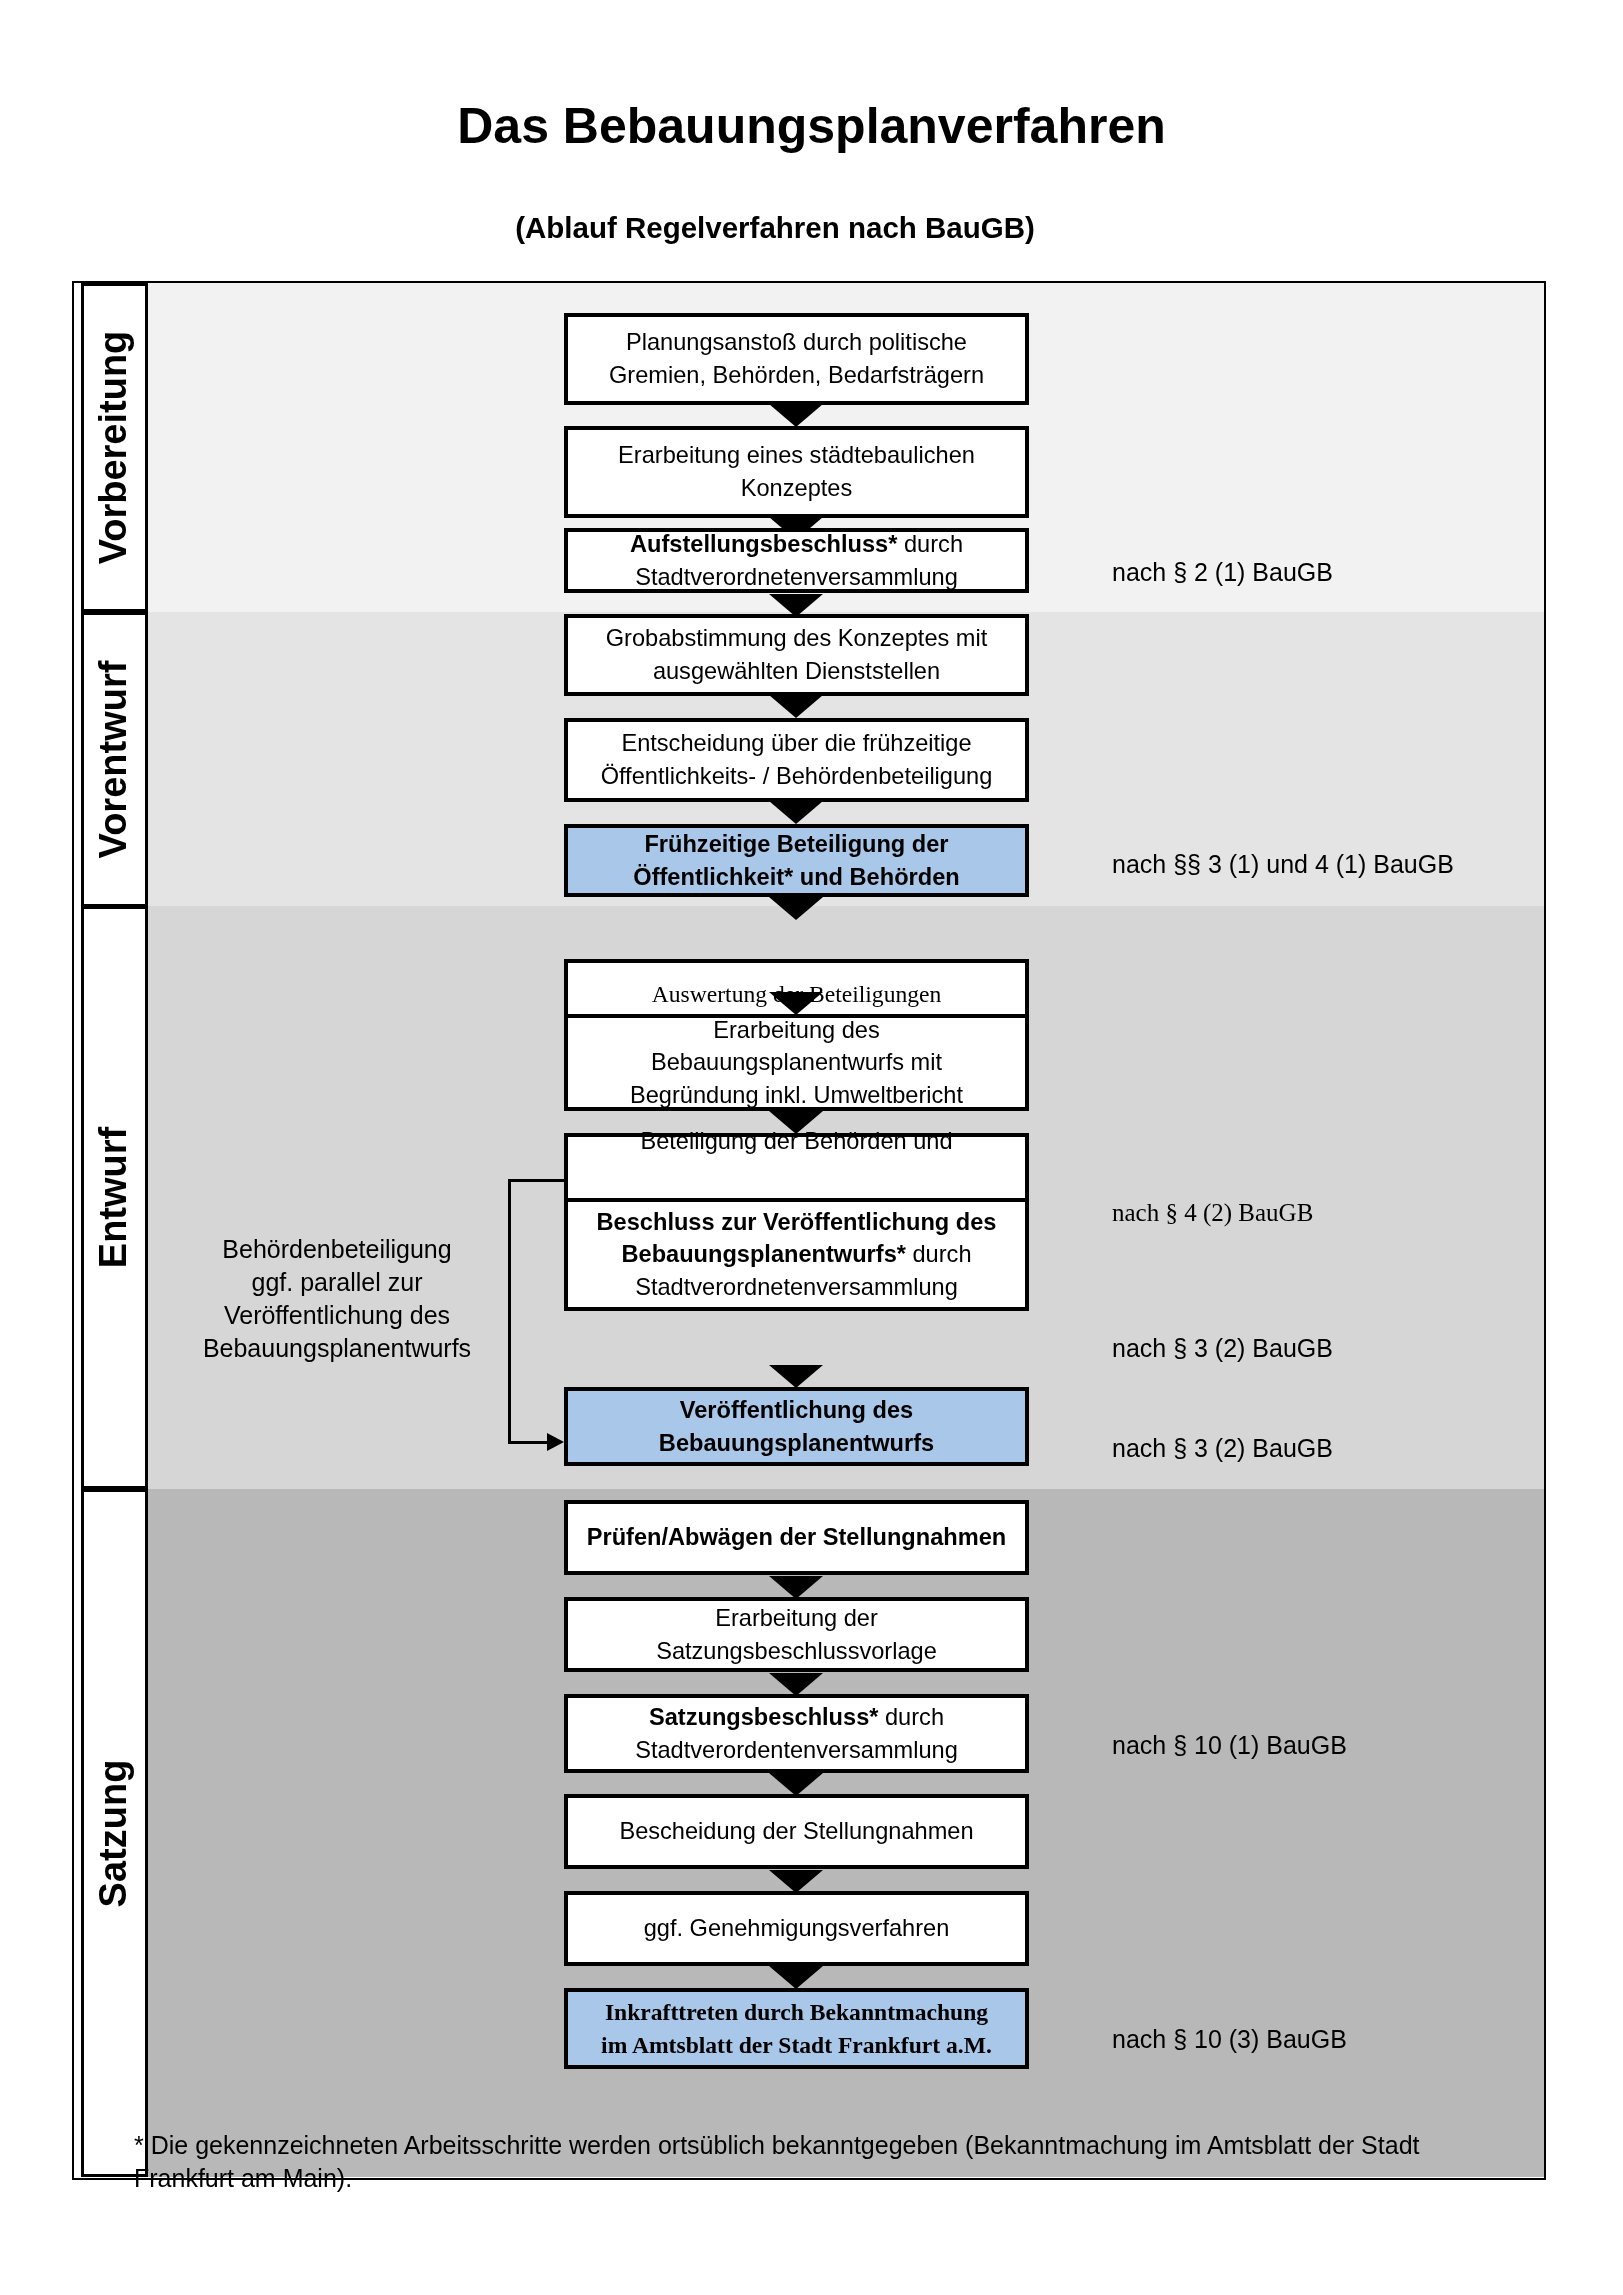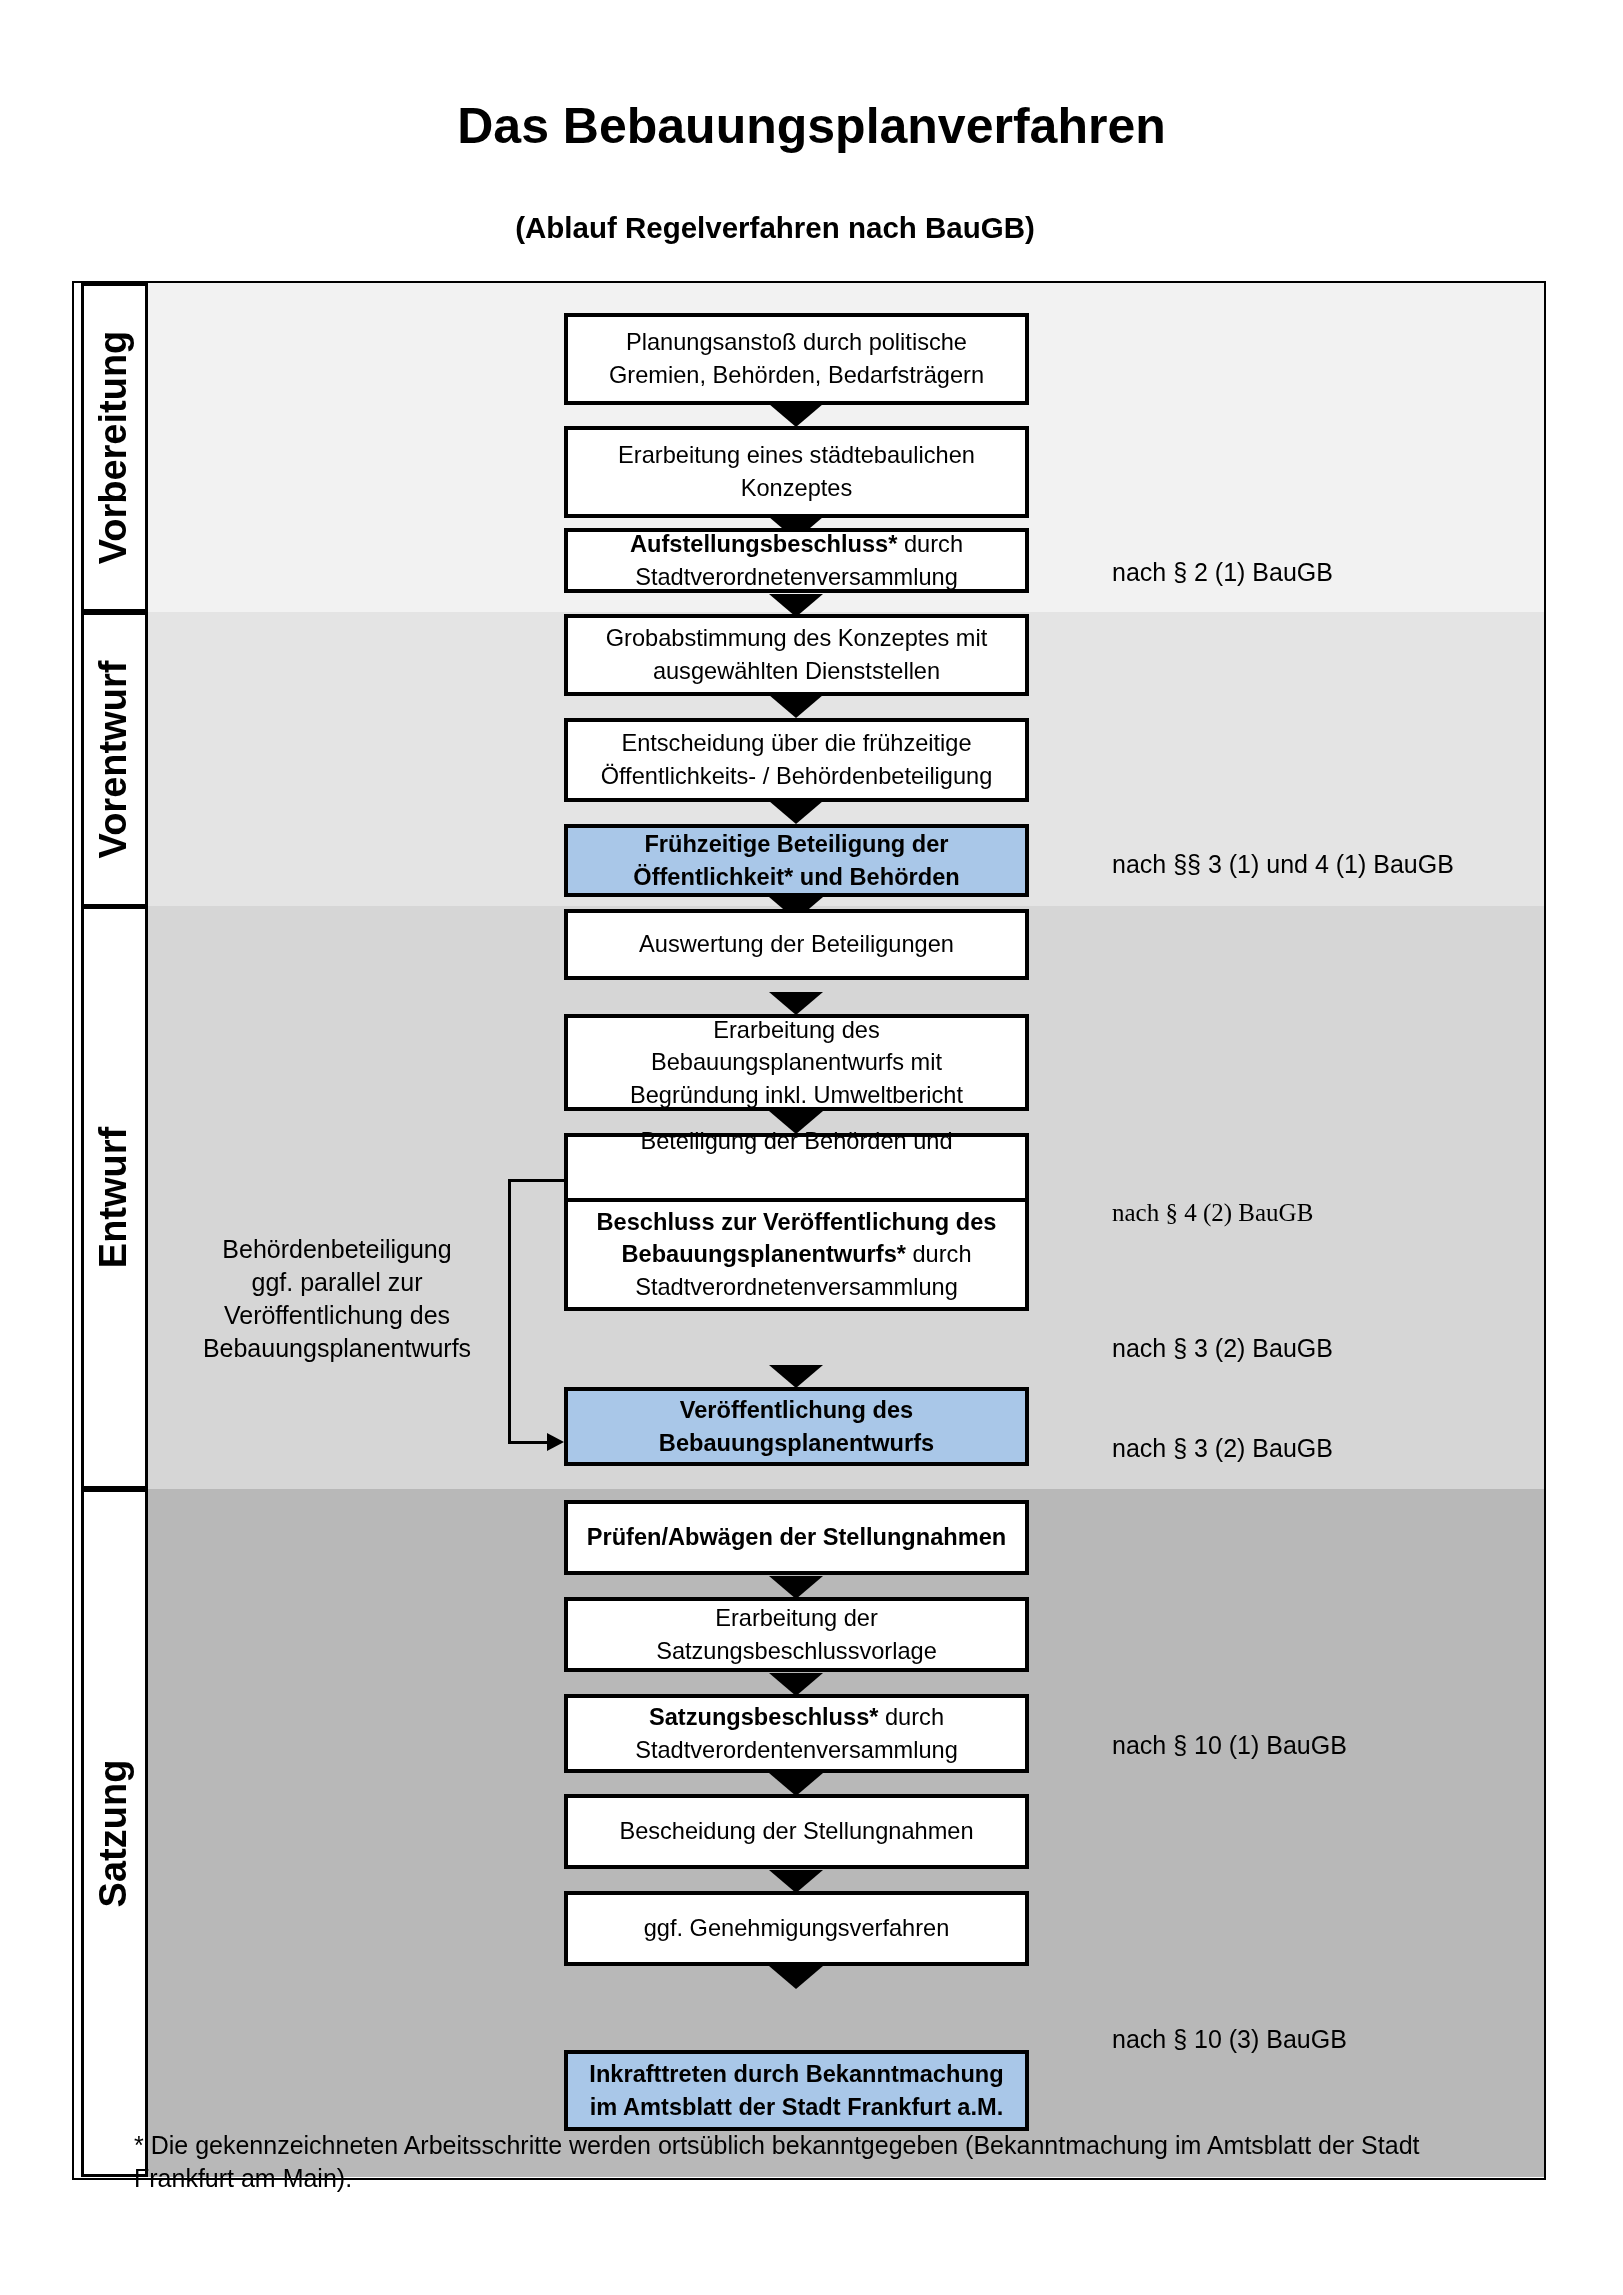--- a/index.html
+++ b/index.html
@@ -66,21 +66,21 @@
     <div class="flow-box" style="top: 435px; height: 84px;">
       <div><span>Entscheidung über die frühzeitige</span></div>
       <div><span>Öffentlichkeits- / Behördenbeteiligung</span></div>
     </div>
     <div class="arrow-down" style="top: 518px;"></div>
     <div class="flow-box blue" style="top: 541px; height: 73px;">
       <div><span class="bld">Frühzeitige Beteiligung der</span></div>
       <div><span class="bld">Öffentlichkeit* und Behörden</span></div>
     </div>
     <div class="arrow-down" style="top: 614px;"></div>
-    <div class="flow-box" style="top: 626px; height: 71px;">
+    <div class="flow-box" style="top: 676px; height: 71px; font-family: Liberation Serif, serif;">
       <div><span>Auswertung der Beteiligungen</span></div>
     </div>
     <div class="arrow-down" style="top: 709px;"></div>
     <div class="flow-box" style="top: 731px; height: 97px;">
       <div><span>Erarbeitung des</span></div>
       <div><span>Bebauungsplanentwurfs mit</span></div>
       <div><span>Begründung inkl. Umweltbericht</span></div>
     </div>
     <div class="arrow-down" style="top: 828px;"></div>
     <div class="flow-box" style="top: 850px; height: 97px; gap: 48px;">
@@ -113,21 +113,21 @@
     </div>
     <div class="arrow-down" style="top: 1490px;"></div>
     <div class="flow-box" style="top: 1511px; height: 75px;">
       <div><span>Bescheidung der Stellungnahmen</span></div>
     </div>
     <div class="arrow-down" style="top: 1587px;"></div>
     <div class="flow-box" style="top: 1608px; height: 75px;">
       <div><span>ggf. Genehmigungsverfahren</span></div>
     </div>
     <div class="arrow-down" style="top: 1683px;"></div>
-    <div class="flow-box blue" style="top: 1767px; height: 81px;">
+    <div class="flow-box blue" style="top: 1705px; height: 81px; font-family: Liberation Serif, serif;">
       <div><span class="bld">Inkrafttreten</span><span> durch Bekanntmachung</span></div>
       <div><span>im Amtsblatt der Stadt Frankfurt a.M.</span></div>
     </div>
     <div class="legal-ref" style="top: 275px;">nach § 2 (1) BauGB</div>
     <div class="legal-ref" style="top: 567px;">nach §§ 3 (1) und 4 (1) BauGB</div>
     <div class="legal-ref" style="top: 916px; font-family: Liberation Serif, serif;">nach § 4 (2) BauGB</div>
     <div class="legal-ref" style="top: 1051px;">nach § 3 (2) BauGB</div>
     <div class="legal-ref" style="top: 1151px;">nach § 3 (2) BauGB</div>
     <div class="legal-ref" style="top: 1448px;">nach § 10 (1) BauGB</div>
     <div class="legal-ref" style="top: 1742px;">nach § 10 (3) BauGB</div>

